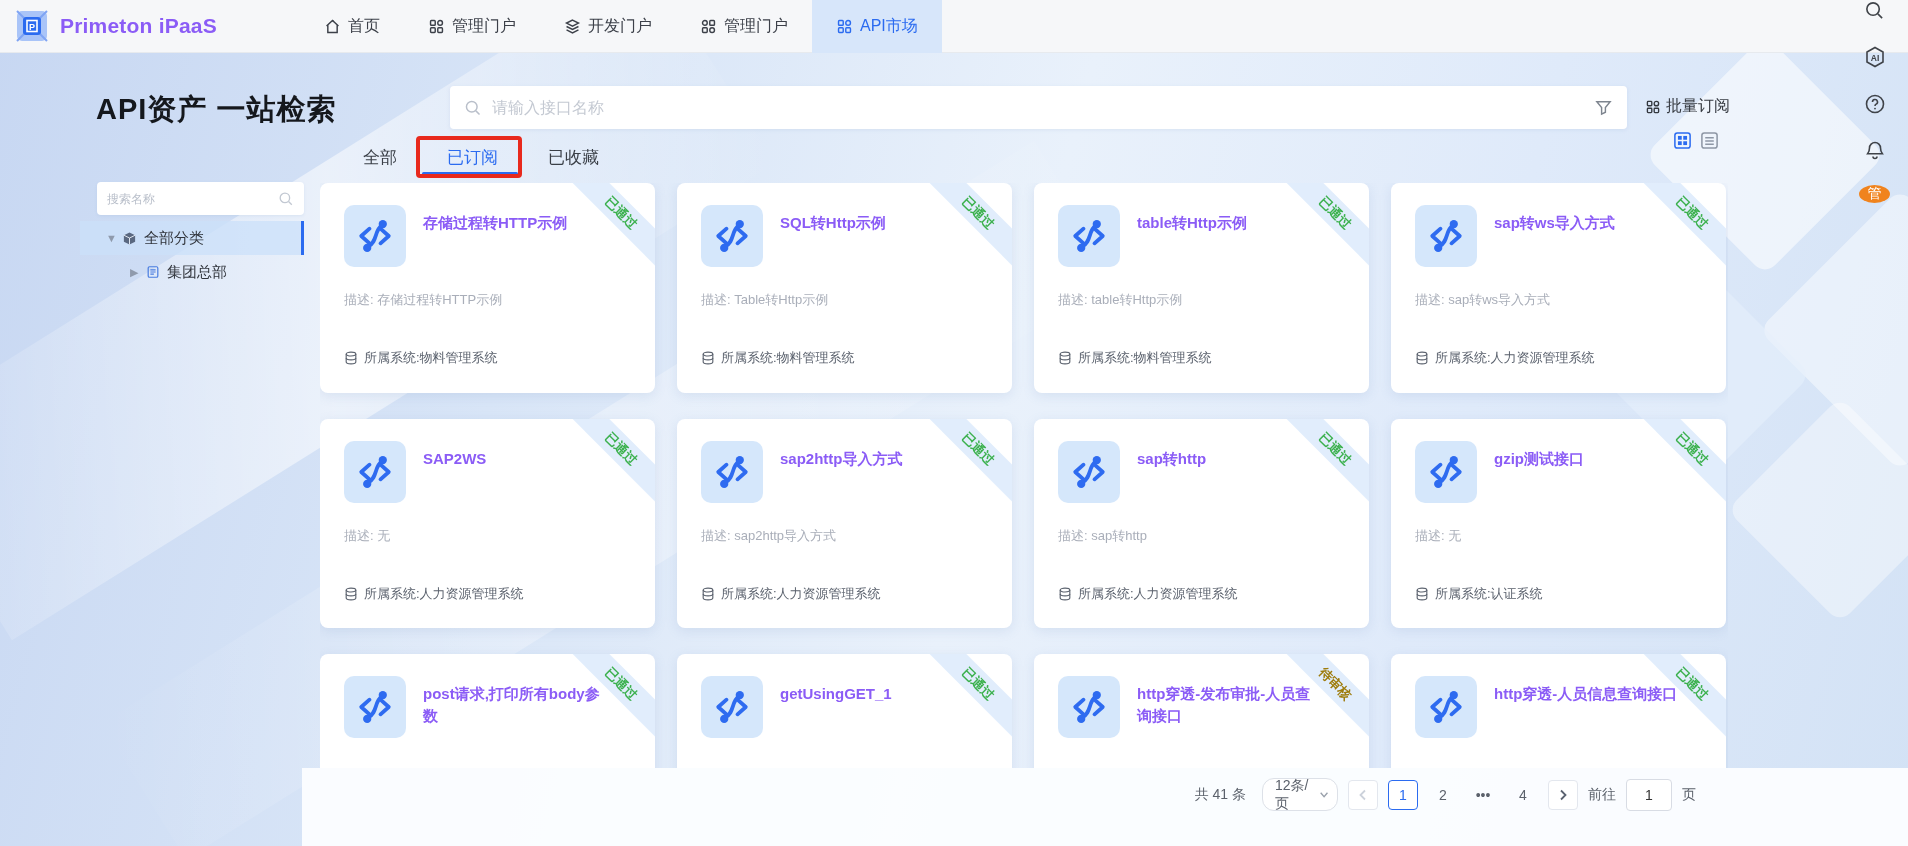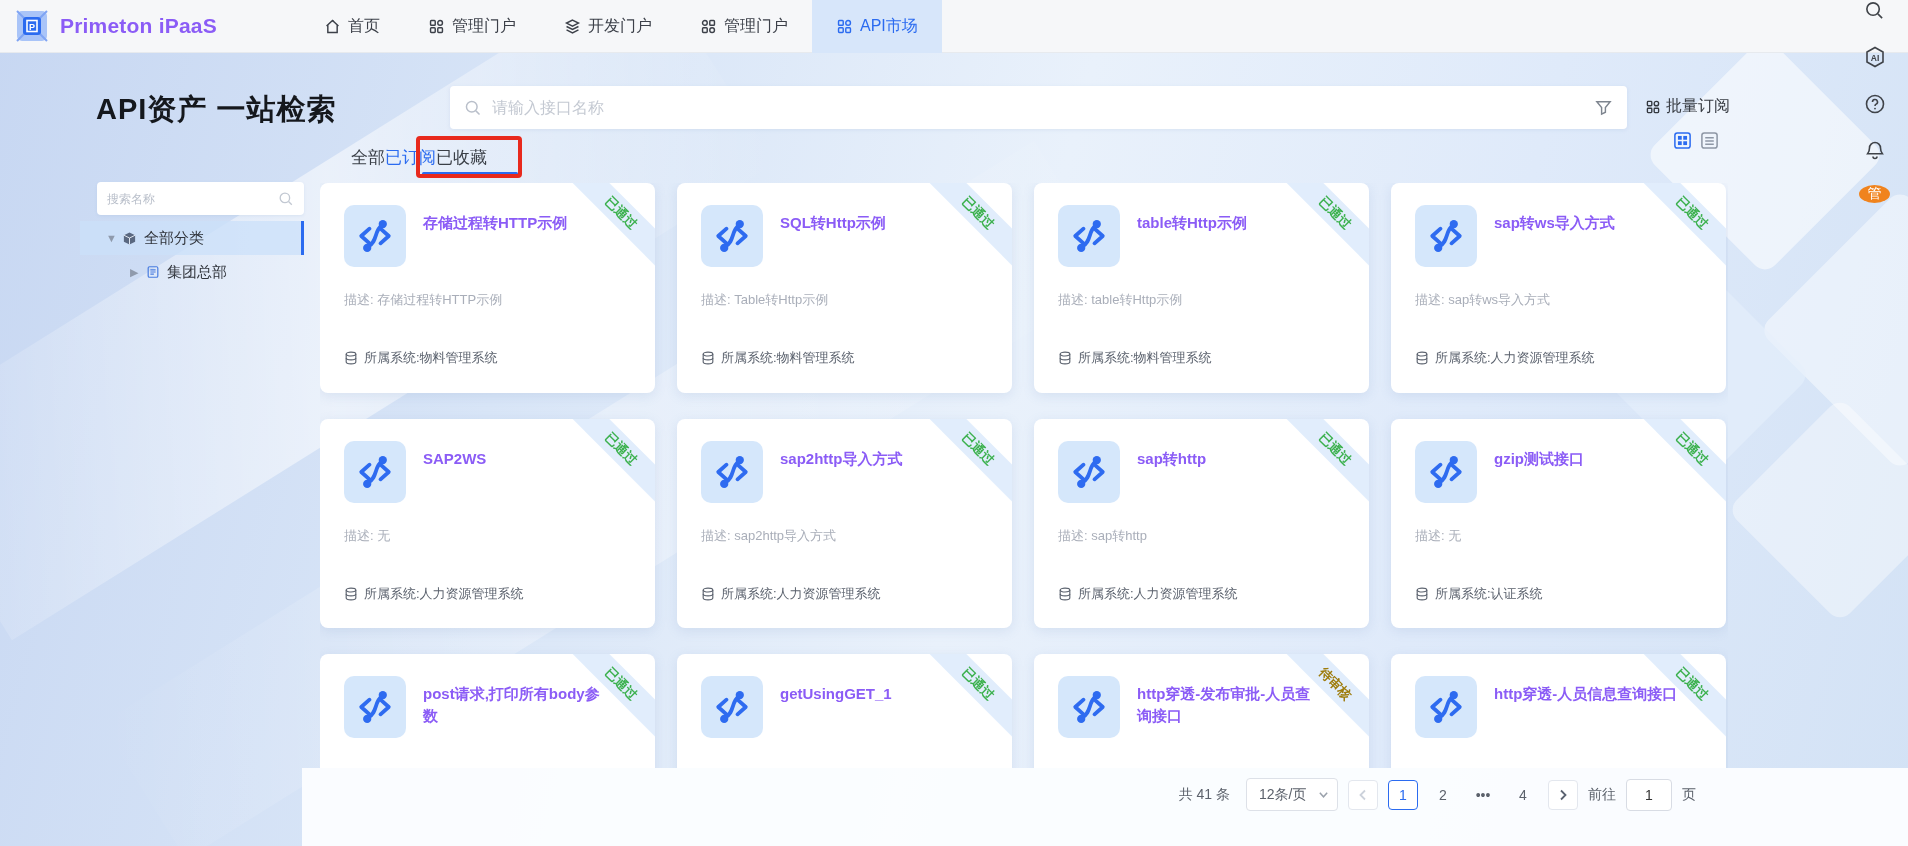--- a/index.html
+++ b/index.html
@@ -28,21 +28,21 @@
   
   #page-title { position:absolute; left:96px; top:90px; font-size:29px; font-weight:bold; color:#15181d; letter-spacing:1px; z-index:5; }
   #main-search { position:absolute; left:450px; top:86px; width:1177px; height:43px; background:#fff; border-radius:4px; box-shadow:0 1px 4px rgba(100,130,180,.12); display:flex; align-items:center; padding:0 14px; z-index:5; }
   #main-search input { border:none; outline:none; flex:1; font-size:16px; color:#333; margin-left:10px; font-family:inherit; background:transparent; }
   #main-search input::placeholder { color:#c4c9d2; }
   #batch-subscribe { position:absolute; left:1645px; top:96px; display:flex; align-items:center; gap:5px; font-size:16px; color:#34383f; cursor:pointer; z-index:5; }
   #view-toggles { position:absolute; left:1672px; top:130px; display:flex; gap:7px; z-index:5; }
   .toggle { width:20px; height:20px; cursor:pointer; display:flex; align-items:center; justify-content:center; }
 
   
-  #tabs { position:absolute; left:351px; top:146px; display:flex; z-index:6; }
+  #tabs { position:absolute; left:363px; top:146px; display:flex; gap:50px; z-index:6; }
   .tab { font-size:17px; color:#3a3f47; cursor:pointer; }
   .tab.active { color:#2b6bf0; }
   #tab-underline { position:absolute; left:422px; top:172px; width:96px; height:3px; background:#2b6bf0; border-radius:2px; z-index:6; }
   #annotation-box { position:absolute; left:416px; top:136px; width:106px; height:42px; border:4px solid #e8291d; border-radius:4px; z-index:40; pointer-events:none; }
 
   
   #sidebar { position:absolute; left:80px; top:182px; width:224px; z-index:5; }
   #sidebar-search { width:207px; height:33px; margin-left:17px; background:#fff; border-radius:4px; display:flex; align-items:center; padding:0 10px; box-shadow:0 1px 3px rgba(110,140,190,.12); }
   #sidebar-search input { border:none; outline:none; flex:1; font-size:12px; color:#333; background:transparent; font-family:inherit; }
   #sidebar-search input::placeholder { color:#b9bfca; }
@@ -63,21 +63,21 @@
   .card-desc { position:absolute; left:24px; top:108px; font-size:13px; color:#a9aeb9; width:290px; white-space:nowrap; overflow:hidden; }
   .card-foot { position:absolute; left:24px; top:166px; display:flex; align-items:center; gap:6px; font-size:13px; color:#5a616d; }
   .ribbon-wrap { position:absolute; top:0; right:0; width:88px; height:88px; overflow:hidden; border-radius:0 8px 0 0; }
   .ribbon { position:absolute; top:17px; right:-34px; width:136px; transform:rotate(45deg); text-align:center; font-size:13px; font-weight:bold; padding:4px 0; background:rgba(223,236,252,.95); }
   .ribbon.passed { color:#3cb14e; }
   .ribbon.pending { color:#9e7c0c; }
 
   
   #footer-strip { position:absolute; left:302px; top:768px; width:1606px; height:78px; background:rgba(251,253,255,.96); z-index:10; }
   #pagination { position:absolute; right:212px; top:778px; display:flex; align-items:center; gap:10px; font-size:14px; color:#5b616b; z-index:11; }
-  #page-size { width:92px; height:33px; background:#fff; border:1px solid #dde1e8; border-radius:4px; display:flex; align-items:center; justify-content:space-between; padding:0 8px 0 12px; cursor:pointer; color:#5b616b; }
+  #page-size { width:76px; height:33px; background:#fff; border:1px solid #dde1e8; border-radius:12px; display:flex; align-items:center; justify-content:space-between; padding:0 8px 0 12px; cursor:pointer; color:#5b616b; }
   .pager-btn { width:30px; height:30px; border-radius:4px; background:#fff; border:1px solid #e3e7ee; display:flex; align-items:center; justify-content:center; cursor:pointer; }
   .pager-btn.disabled { color:#ccd2db; }
   .page-num { min-width:30px; height:30px; display:flex; align-items:center; justify-content:center; cursor:pointer; color:#5b616b; border-radius:4px; }
   .page-num.active { border:1px solid #2b6bf0; color:#2b6bf0; background:#fff; }
   #goto-input { width:46px; height:32px; border:1px solid #d8dce4; border-radius:4px; text-align:center; font-size:14px; color:#333; outline:none; background:#fff; font-family:inherit; }
   .total-text { margin-right:6px; }
 </style>
 </head>
 <body>
 

